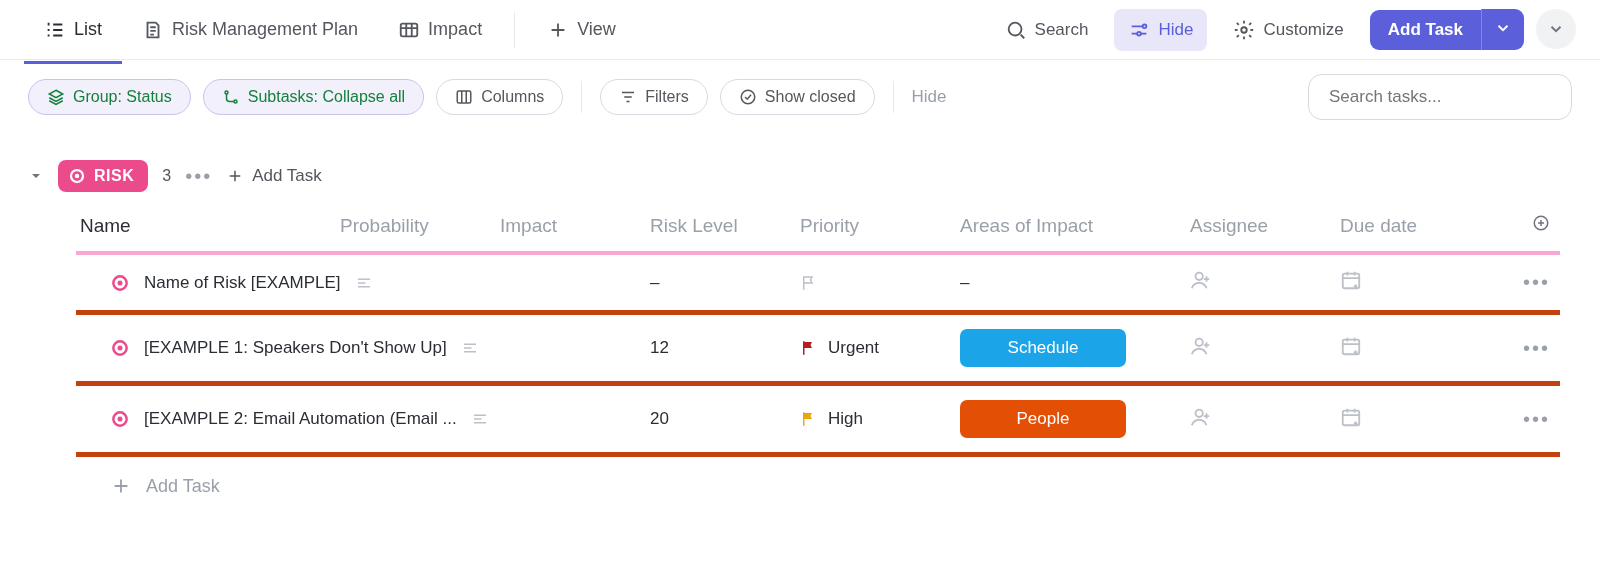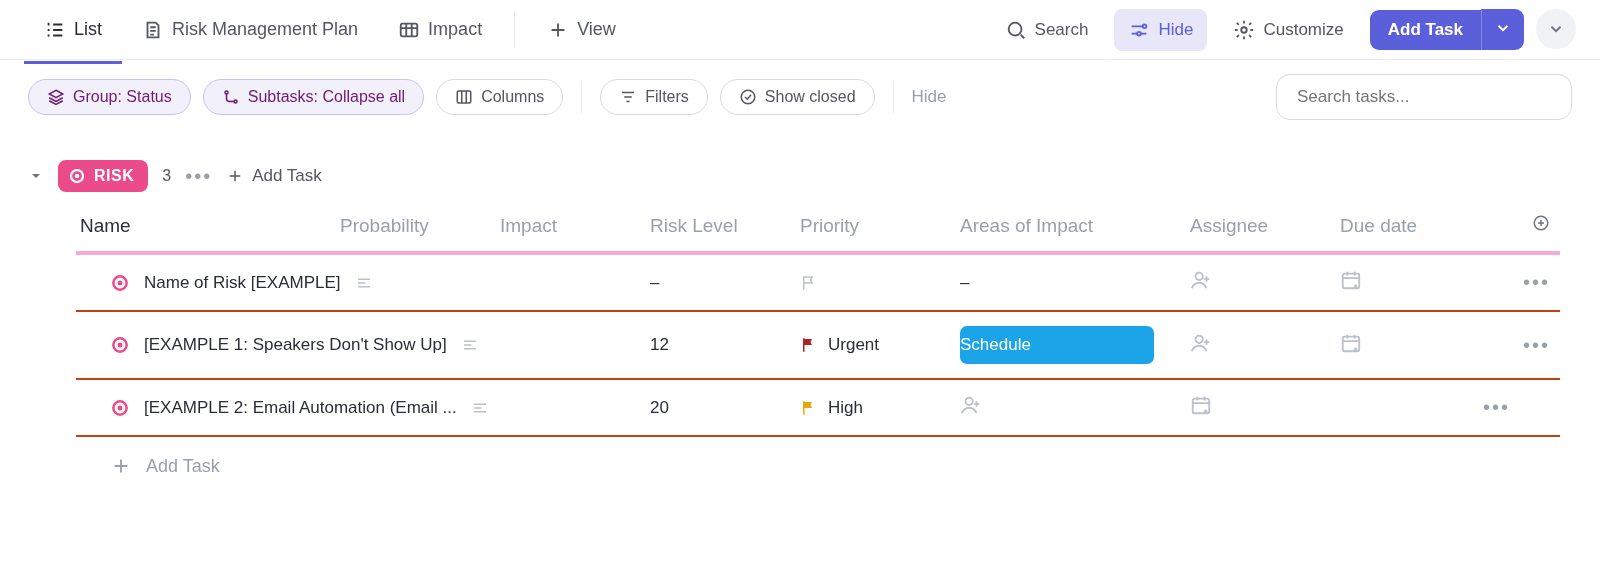--- a/index.html
+++ b/index.html
@@ -54,25 +54,25 @@
 
 
 .filter-row {
   display:flex; align-items:center; gap:12px; padding:14px 28px;
 }
 .pill {
   display:flex; align-items:center; gap:8px;
   border:1px solid #d6dbe1; border-radius:20px; padding:8px 18px;
   font-size:16px; color:#54575d; cursor:pointer; background:#fff;
 }
-.pill.purple { border-color:#c6c4ed; background:#f1f0fb; color:#701a75; }
+.pill.purple { border-color:#c6c4ed; background:#f1f0fb; color:#15803d; }
 .filter-sep { width:1px; height:32px; background:#e8eaed; margin:0 6px;}
 .search-input {
   margin-left:auto; border:1px solid #d6dbe1; border-radius:14px;
-  padding:12px 20px; font-size:17px; color:#be185d; width:296px;
+  padding:12px 20px; font-size:17px; color:#be185d; width:264px;
 }
 
 
 .group-area { padding:18px 40px 0 28px; }
 .group-header { display:flex; align-items:center; gap:14px; padding:8px 0; }
 .risk-badge {
   display:flex; align-items:center; gap:8px;
   background:#ec4b8b; color:#fff; padding:7px 14px 7px 10px;
   border-radius:8px; font-weight:700; font-size:16px; letter-spacing:.5px;
 }
@@ -88,26 +88,26 @@
 .thead, .trow {
   display:grid;
   grid-template-columns: 260px 160px 150px 150px 160px 230px 150px 170px 40px;
   align-items:center;
   padding:14px 4px;
 }
 .thead {
   color:#9aa0aa; font-size:19px; border-bottom:4px solid #f9a8d4;
 }
 .thead .name-col { color:#2a2e34; }
-.trow { border-bottom:2px solid #c2410c; font-size:17px; }
+.trow { border-bottom:5px solid #c2410c; font-size:17px; }
 .name-cell { display:flex; align-items:center; gap:14px; padding-left:30px; grid-column:1 / span 2;}
 .priority-cell { display:flex; align-items:center; gap:10px; }
 .impact-tag {
-  color:#fff; padding:9px 0; border-radius:7px;
-  font-size:17px; width:194px;
+  color:#fff; padding:9px 0; text-align:center; border-radius:7px;
+  font-size:17px; width:166px;
 }
 .impact-tag.blue { background:#1ca4e8; }
 .impact-tag.orange { background:#e35005; }
 .icon-grey { color:#bcc0c7; }
 .row-more { color:#9aa0aa; font-size:20px; letter-spacing:2px; cursor:pointer; text-align:right;}
 .add-row {
   display:flex; align-items:center; gap:14px; color:#9aa0aa;
   padding:18px 4px 18px 34px; font-size:18px; cursor:pointer;
 }
 
@@ -411,20 +411,23 @@
           <div>20</div>
           <div class="priority-cell">
             <span class="text-icon">
       <svg class="ico" viewBox="0 0 24 24" fill="#e8a80c">
                 <path d="M5 21V4h11l-2 4 2 4H5z"></path>
                 <rect x="4" y="3" width="2" height="18"></rect>
               </svg>
             </span>
       <span>High</span>
           </div>
+          <div>
+            <div class="impact-tag orange">People</div>
+          </div>
           <div><span class="text-icon icon-grey">
     <svg class="ico big" viewBox="0 0 24 24" fill="none" stroke="#bcc0c7" stroke-width="2">
                 <circle cx="10" cy="8" r="4"></circle>
                 <path d="M2 21c1-4 5-6 8-6s7 2 8 6"></path>
                 <path d="M18 8v6M15 11h6"></path>
               </svg>
             </span></div>
           <div><span class="text-icon icon-grey">
     <svg class="ico big" viewBox="0 0 24 24" fill="none" stroke="#bcc0c7" stroke-width="2">
                 <rect x="3" y="5" width="18" height="16" rx="2"></rect>

